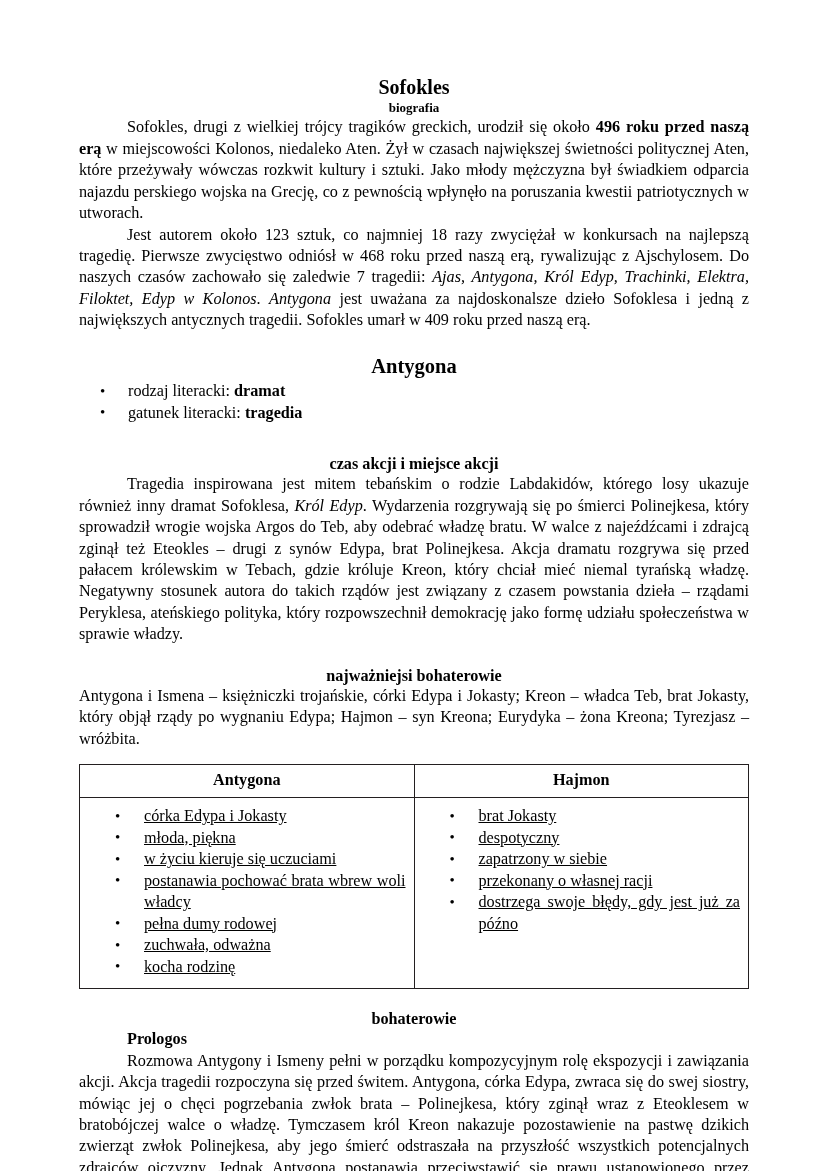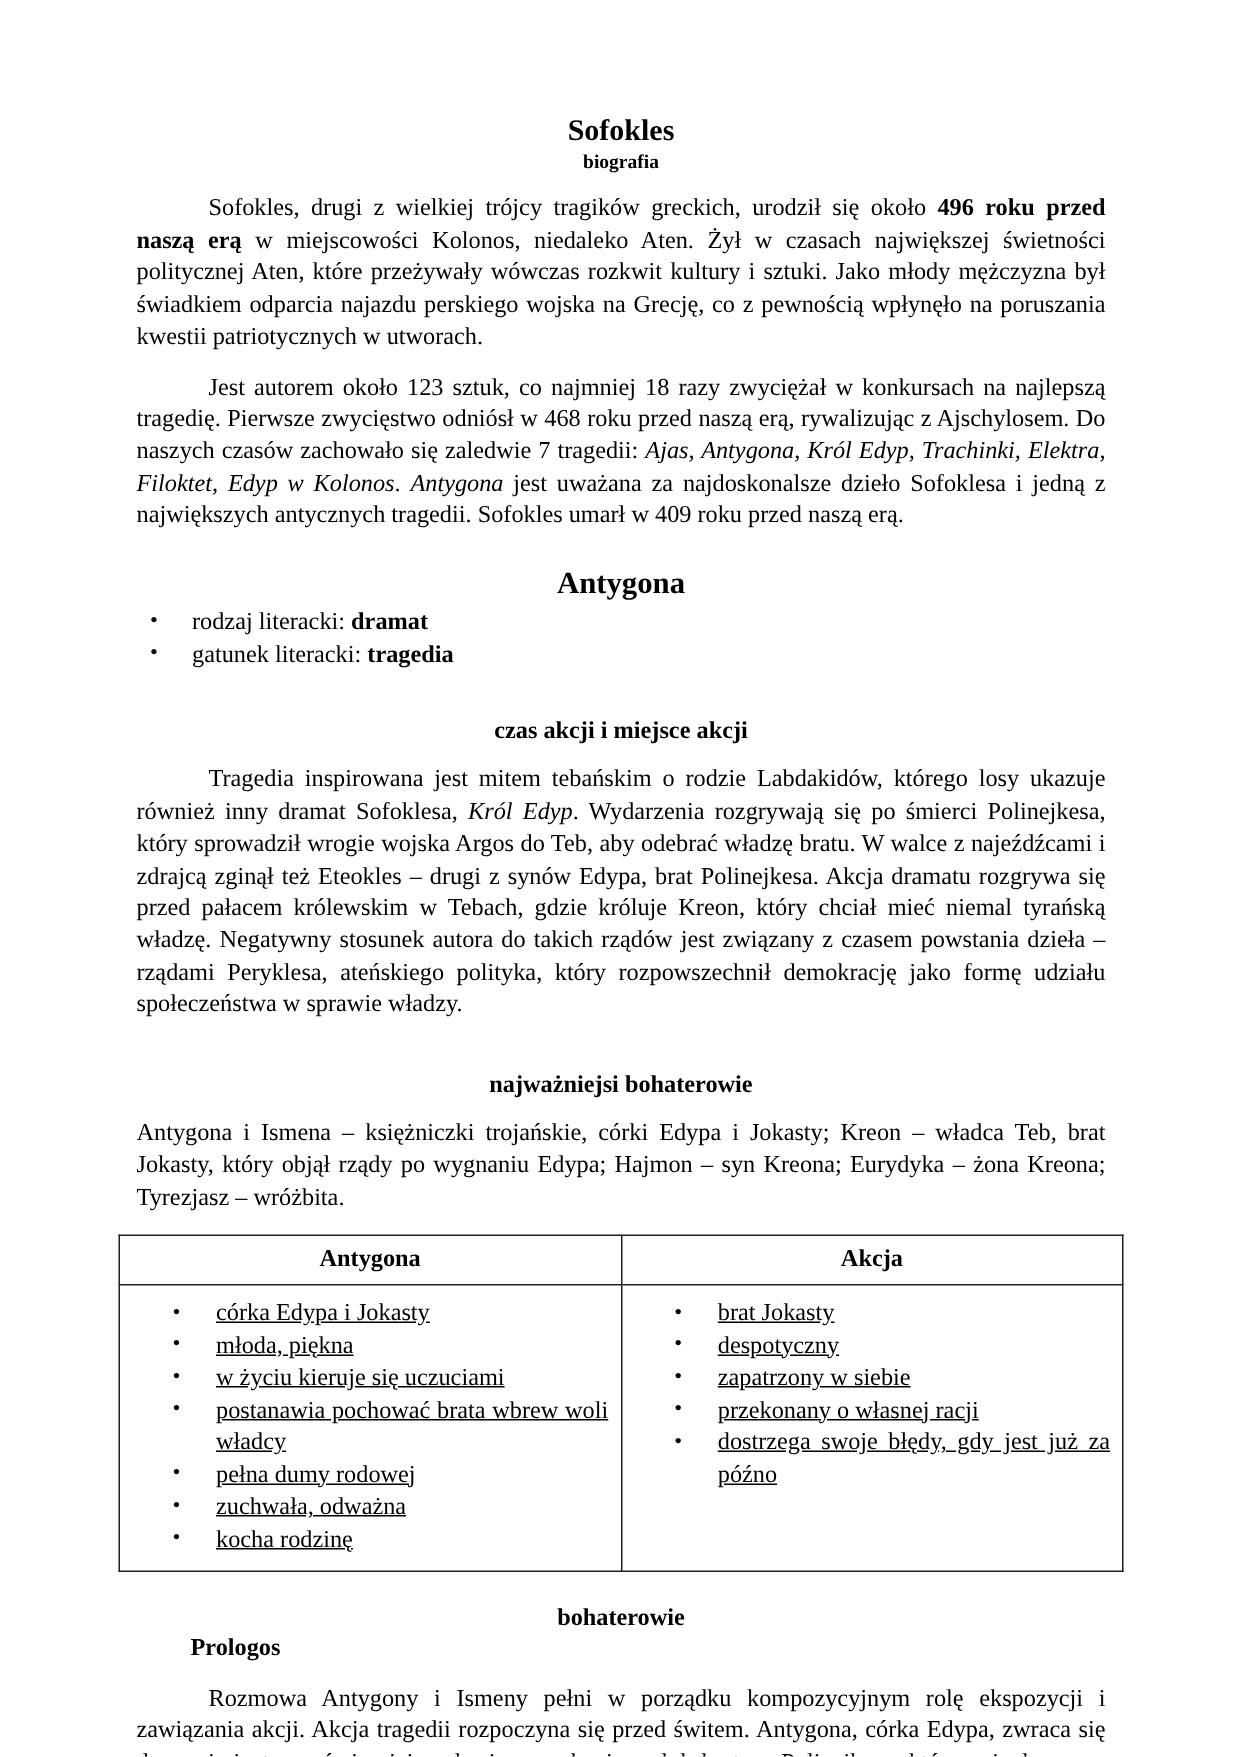--- a/index.html
+++ b/index.html
@@ -29,21 +29,21 @@
     margin: 0;
   }
   .doc-subtitle {
     text-align: center;
     font-size: 13px;
     font-weight: bold;
     line-height: 1.3;
     margin: 0 0 1px 0;
   }
   p.body-par {
-    margin: 12px;
+    margin: 0;
     font-size: 16.2px;
     line-height: 21.4px;
     text-align: justify;
     text-indent: 48px;
     hyphens: none;
   }
   p.body-par.noindent { text-indent: 0; }
   .section-title {
     text-align: center;
     font-size: 20.5px;
@@ -157,21 +157,21 @@
 
   <div class="spacer-md"></div>
 
   <div class="section-head">najważniejsi bohaterowie</div>
   <p class="body-par noindent">Antygona i Ismena – księżniczki trojańskie, córki Edypa i Jokasty; Kreon – władca Teb, brat Jokasty, który objął rządy po wygnaniu Edypa; Hajmon – syn Kreona; Eurydyka – żona Kreona; Tyrezjasz – wróżbita.</p>
 
   <table class="char-table">
     <thead>
       <tr>
         <th>Antygona</th>
-        <th>Akcja</th>
+        <th>Hajmon</th>
       </tr>
     </thead>
     <tbody>
       <tr>
         <td>
           <ul class="cell-list">
             <li>córka Edypa i Jokasty</li>
             <li>młoda, piękna</li>
             <li>w życiu kieruje się uczuciami</li>
             <li>postanawia pochować brata wbrew woli władcy</li>

